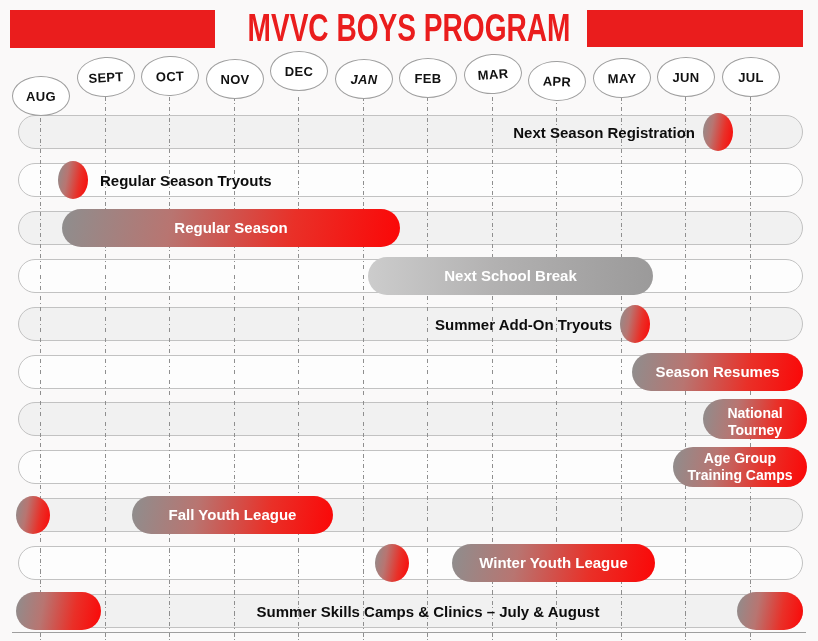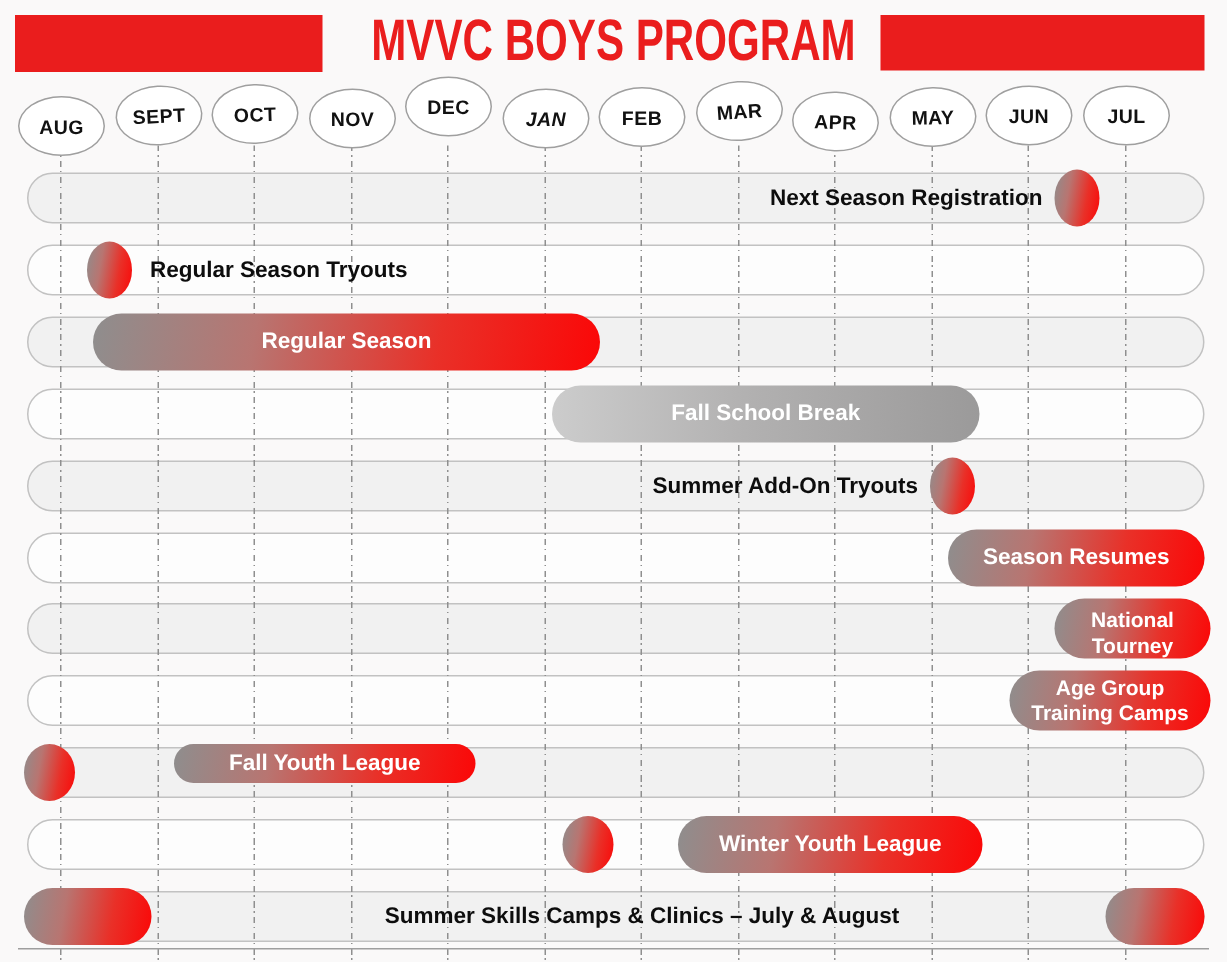--- a/index.html
+++ b/index.html
@@ -64,21 +64,21 @@
     <div class="grid" style="left: 169px;"></div>
     <div class="grid" style="left: 234px;"></div>
     <div class="grid" style="left: 298px;"></div>
     <div class="grid" style="left: 363px;"></div>
     <div class="grid" style="left: 427px;"></div>
     <div class="grid" style="left: 492px;"></div>
     <div class="grid" style="left: 556px;"></div>
     <div class="grid" style="left: 621px;"></div>
     <div class="grid" style="left: 685px;"></div>
     <div class="grid" style="left: 750px;"></div>
-    <div class="pill" style="left: 12px; top: 64px; transform: rotate(0deg);">
+    <div class="pill" style="left: 12px; top: 76px; transform: rotate(0deg);">
       <span>AUG</span>
     </div>
     <div class="pill" style="left: 77px; top: 57px; transform: rotate(-3deg);">
       <span>SEPT</span>
     </div>
     <div class="pill" style="left: 141px; top: 56px; transform: rotate(-2deg);">
       <span>OCT</span>
     </div>
     <div class="pill" style="left: 206px; top: 59px; transform: rotate(0deg);">
       <span>NOV</span>
@@ -112,42 +112,42 @@
     <div class="rowlabel" style="top: 132px; right: 123px;">Next Season Registration</div>
     <div class="row-bg alt" style="top: 163px;"></div>
     <div class="bar red" style="left: 58px; width: 30px; height: 38px; top: 161px; border-radius: 50%;"></div>
     <div class="rowlabel" style="top: 180px; left: 100px;">Regular Season Tryouts</div>
     <div class="row-bg" style="top: 211px;"></div>
     <div class="bar red" style="left: 62px; width: 338px; height: 38px; top: 209px; border-radius: 19px;">
       <span class="barlabel">Regular Season</span>
     </div>
     <div class="row-bg alt" style="top: 259px;"></div>
     <div class="bar gray" style="left: 368px; width: 285px; height: 38px; top: 257px; border-radius: 19px;">
-      <span class="barlabel">Fall School Break</span>
+      <span class="barlabel">Next School Break</span>
     </div>
     <div class="row-bg" style="top: 307px;"></div>
     <div class="bar red" style="left: 620px; width: 30px; height: 38px; top: 305px; border-radius: 50%;"></div>
     <div class="rowlabel" style="top: 324px; right: 206px;">Summer Add-On Tryouts</div>
     <div class="row-bg alt" style="top: 355px;"></div>
     <div class="bar red" style="left: 632px; width: 171px; height: 38px; top: 353px; border-radius: 19px; justify-content: center;">
       <span class="barlabel">Season Resumes</span>
     </div>
     <div class="row-bg" style="top: 402px;"></div>
     <div class="bar red" style="left: 703px; width: 104px; height: 40px; top: 399px; border-radius: 20px; align-items: flex-end;">
       <span class="barlabel small">National
 Tourney</span>
     </div>
     <div class="row-bg alt" style="top: 450px;"></div>
     <div class="bar red" style="left: 673px; width: 134px; height: 40px; top: 447px; border-radius: 20px;">
       <span class="barlabel small">Age Group
 Training Camps</span>
     </div>
     <div class="row-bg" style="top: 498px;"></div>
     <div class="bar red" style="left: 16px; width: 34px; height: 38px; top: 496px; border-radius: 50%;"></div>
-    <div class="bar red" style="left: 116px; width: 201px; height: 26px; top: 496px; border-radius: 19px;">
+    <div class="bar red" style="left: 132px; width: 201px; height: 38px; top: 496px; border-radius: 19px;">
       <span class="barlabel">Fall Youth League</span>
     </div>
     <div class="row-bg alt" style="top: 546px;"></div>
     <div class="bar red" style="left: 375px; width: 34px; height: 38px; top: 544px; border-radius: 50%;"></div>
     <div class="bar red" style="left: 452px; width: 203px; height: 38px; top: 544px; border-radius: 19px;">
       <span class="barlabel">Winter Youth League</span>
     </div>
     <div class="row-bg" style="top: 594px;"></div>
     <div class="bar red" style="left: 16px; width: 85px; height: 38px; top: 592px; border-radius: 19px;"></div>
     <div class="bar red" style="left: 737px; width: 66px; height: 38px; top: 592px; border-radius: 19px;"></div>

